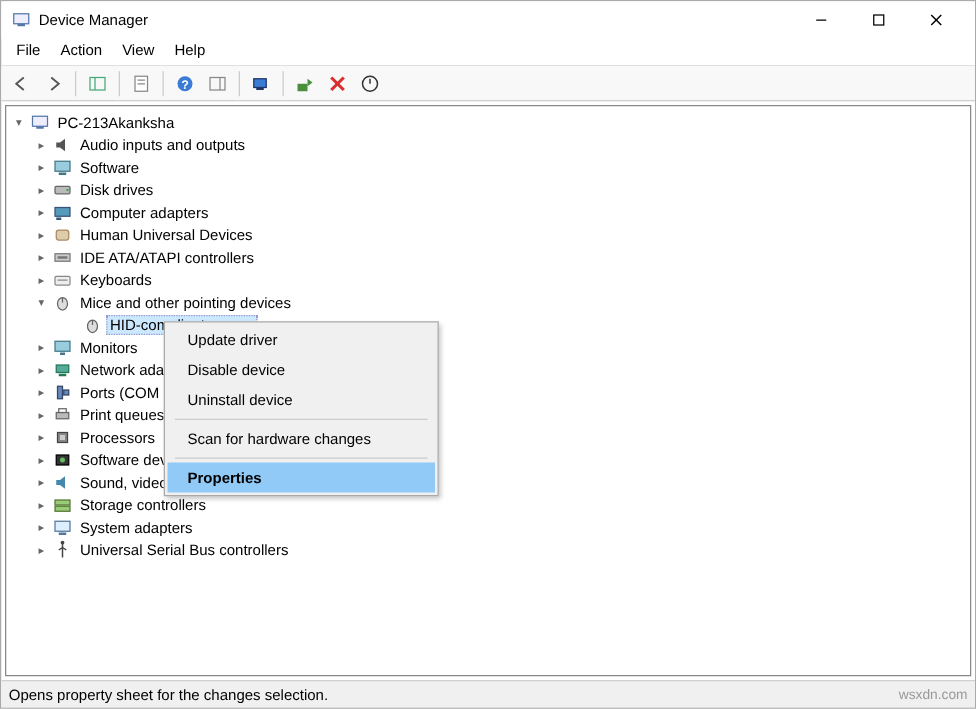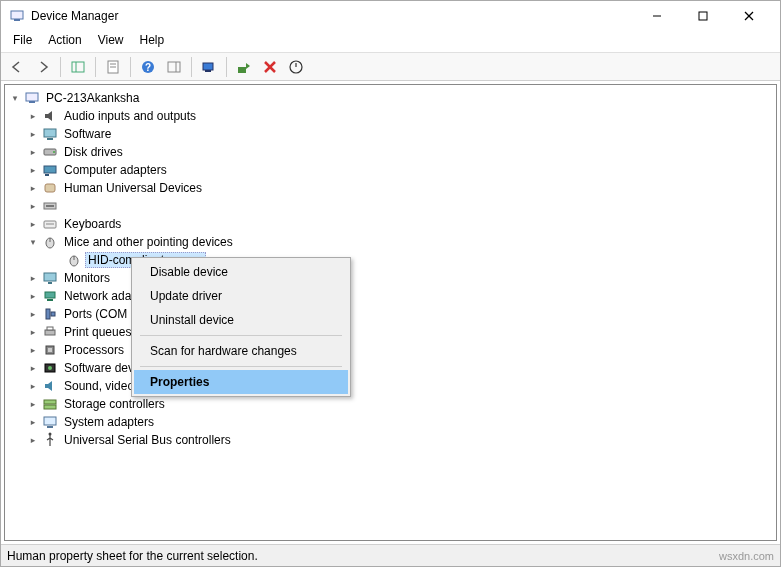--- a/index.html
+++ b/index.html
@@ -205,20 +205,21 @@
 
   <div class="tree-row">
     <span class="pad1"></span>
       <span class="expander">▸</span>
     <span class="node-icon">
         <svg viewBox="0 0 16 16">
           <rect x="2" y="5" width="12" height="6" fill="#ccc" stroke="#777"></rect>
           <rect x="4" y="7" width="8" height="2" fill="#777"></rect>
         </svg>
       </span>
+    <span class="node-label">IDE ATA/ATAPI controllers</span>
   </div>
 
   <div class="tree-row">
     <span class="pad1"></span>
       <span class="expander">▸</span>
     <span class="node-icon">
         <svg viewBox="0 0 16 16">
           <rect x="2" y="5" width="12" height="7" rx="1" fill="#eee" stroke="#888"></rect>
           <line x1="4" y1="8" x2="12" y2="8" stroke="#888"></line>
         </svg>
@@ -362,27 +363,27 @@
     <span class="node-icon">
         <svg viewBox="0 0 16 16">
           <path d="M8 2v12M8 6l-3 2M8 6l3 2" stroke="#444" stroke-width="1.2" fill="none"></path>
           <circle cx="8" cy="2" r="1.5" fill="#444"></circle>
         </svg>
       </span>
     <span class="node-label">Universal Serial Bus controllers</span>
   </div>
 
   <div class="context-menu" style="left:126px; top:172px;">
+    <div class="ctx-item">Update driver</div>
     <div class="ctx-item">Disable device</div>
-    <div class="ctx-item">Update driver</div>
     <div class="ctx-item">Uninstall device</div>
     <div class="ctx-sep"></div>
     <div class="ctx-item">Scan for hardware changes</div>
     <div class="ctx-sep"></div>
     <div class="ctx-item highlight">Properties</div>
   </div>
 
 </div>
 
 <div class="statusbar">
-  <span>Human property sheet for the current selection.</span>
+  <span>Opens property sheet for the changes selection.</span>
   <span class="watermark">wsxdn.com</span>
 </div>
 
 </body></html>

